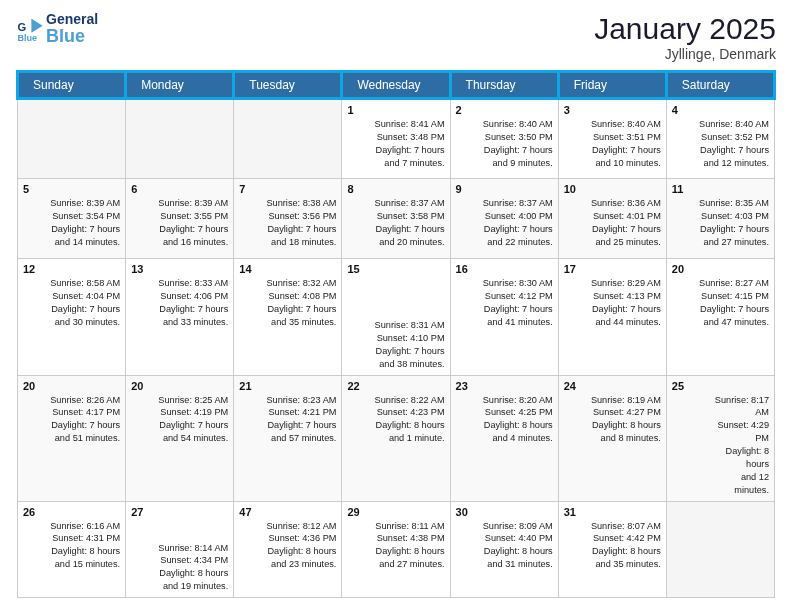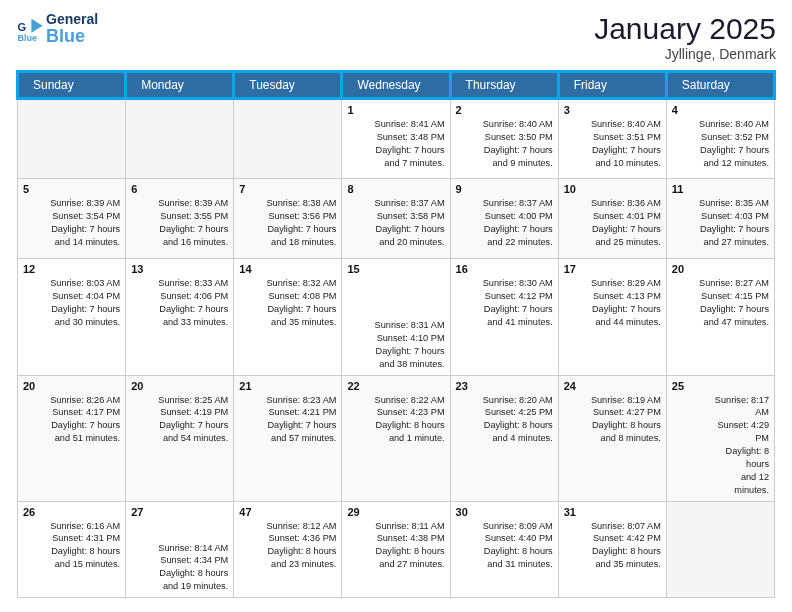--- a/index.html
+++ b/index.html
@@ -204,21 +204,21 @@
             <div class="day-num">11</div>
             <div class="day-info" style="white-space: pre-line;">Sunrise: 8:35 AM
 Sunset: 4:03 PM
 Daylight: 7 hours
 and 27 minutes.</div>
           </td>
         </tr>
         <tr class="week-row">
           <td>
             <div class="day-num">12</div>
-            <div class="day-info" style="white-space: pre-line;">Sunrise: 8:03 AM
+            <div class="day-info" style="white-space: pre-line;">Sunrise: 8:58 AM
 Sunset: 4:04 PM
 Daylight: 7 hours
 and 30 minutes.</div>
           </td>
           <td>
             <div class="day-num">13</div>
             <div class="day-info" style="white-space: pre-line;">Sunrise: 8:33 AM
 Sunset: 4:06 PM
 Daylight: 7 hours
 and 33 minutes.</div>

